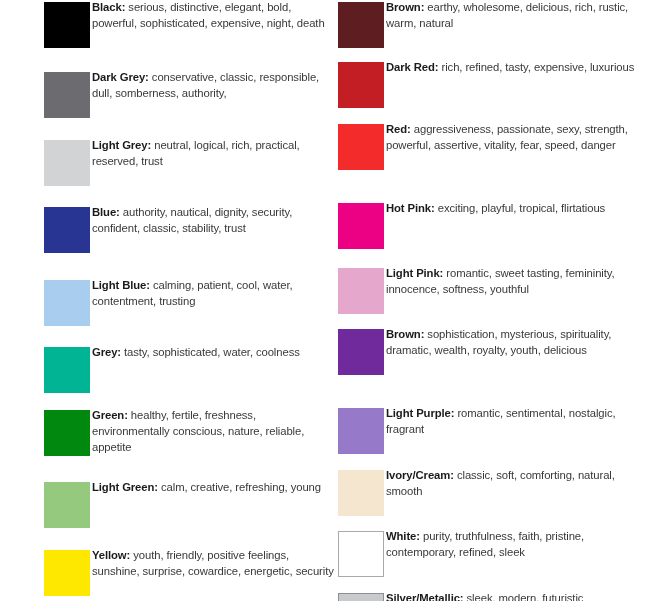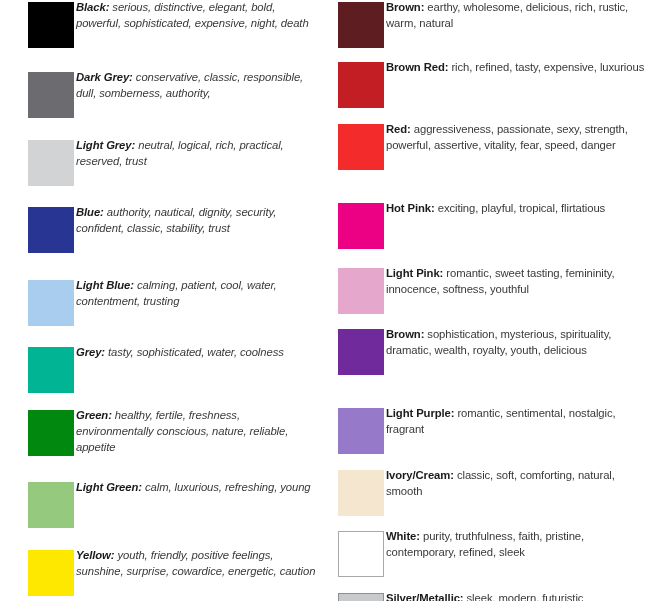--- a/index.html
+++ b/index.html
@@ -20,21 +20,21 @@
     position: relative;
     width: 650px;
     height: 601px;
   }
   .column {
     position: absolute;
     top: 0;
     width: 325px;
     height: 601px;
   }
-  .column.left  { left: 0; font-style: italic; }
+  .column.left  { left: 16px; }
   .column.right { left: 325px; }
 
   .entry {
     position: absolute;
     left: 0;
     width: 325px;
     display: block;
   }
   .swatch {
     position: absolute;
@@ -95,35 +95,35 @@
       <div class="entry" style="top: 347px;">
         <div class="swatch" title="Teal:" style="background: rgb(0, 180, 148);"></div>
         <div class="text"><span class="name">Grey:</span> <span class="desc">tasty, sophisticated, water, coolness</span></div>
       </div>
       <div class="entry" style="top: 410px;">
         <div class="swatch" title="Green:" style="background: rgb(0, 137, 14);"></div>
         <div class="text"><span class="name">Green:</span> <span class="desc">healthy, fertile, freshness, environmentally conscious, nature, reliable, appetite</span></div>
       </div>
       <div class="entry" style="top: 482px;">
         <div class="swatch" title="Light Green:" style="background: rgb(149, 201, 126);"></div>
-        <div class="text"><span class="name">Light Green:</span> <span class="desc">calm, luxurious, refreshing, young</span></div>
+        <div class="text"><span class="name">Light Green:</span> <span class="desc">calm, creative, refreshing, young</span></div>
       </div>
       <div class="entry" style="top: 550px;">
         <div class="swatch" title="Yellow:" style="background: rgb(255, 232, 0);"></div>
-        <div class="text"><span class="name">Yellow:</span> <span class="desc">youth, friendly, positive feelings, sunshine, surprise, cowardice, energetic, caution</span></div>
+        <div class="text"><span class="name">Yellow:</span> <span class="desc">youth, friendly, positive feelings, sunshine, surprise, cowardice, energetic, security</span></div>
       </div>
     </div>
   <div class="column right">
       <div class="entry" style="top: 2px;">
         <div class="swatch" title="Brown:" style="background: rgb(94, 29, 33);"></div>
         <div class="text"><span class="name">Brown:</span> <span class="desc">earthy, wholesome, delicious, rich, rustic, warm, natural</span></div>
       </div>
       <div class="entry" style="top: 62px;">
         <div class="swatch" title="Dark Red:" style="background: rgb(196, 30, 37);"></div>
-        <div class="text"><span class="name">Brown Red:</span> <span class="desc">rich, refined, tasty, expensive, luxurious</span></div>
+        <div class="text"><span class="name">Dark Red:</span> <span class="desc">rich, refined, tasty, expensive, luxurious</span></div>
       </div>
       <div class="entry" style="top: 124px;">
         <div class="swatch" title="Red:" style="background: rgb(244, 43, 43);"></div>
         <div class="text"><span class="name">Red:</span> <span class="desc">aggressiveness, passionate, sexy, strength, powerful, assertive, vitality, fear, speed, danger</span></div>
       </div>
       <div class="entry" style="top: 203px;">
         <div class="swatch" title="Hot Pink:" style="background: rgb(236, 0, 132);"></div>
         <div class="text"><span class="name">Hot Pink:</span> <span class="desc">exciting, playful, tropical, flirtatious</span></div>
       </div>
       <div class="entry" style="top: 268px;">

